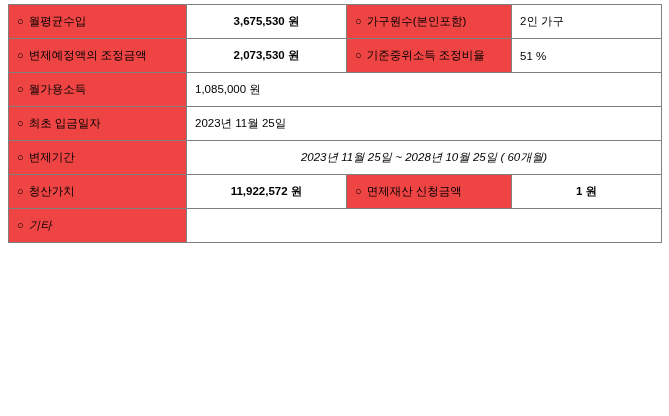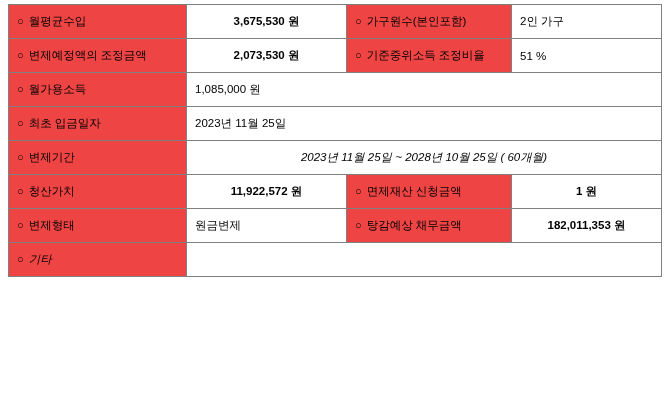--- a/index.html
+++ b/index.html
@@ -99,24 +99,18 @@
           <td class="lbl left"><span class="marker">○</span><span class="lbl-text">변제기간</span></td>
           <td colspan="3" class="val" style="text-align: center; font-style: italic;"><span>2023년 11월 25일 ~ 2028년 10월 25일 ( 60개월)</span></td>
         </tr>
         <tr>
           <td class="lbl left"><span class="marker">○</span><span class="lbl-text">청산가치</span></td>
           <td class="val right"><span>11,922,572 원</span></td>
           <td class="lbl left"><span class="marker">○</span><span class="lbl-text">면제재산 신청금액</span></td>
           <td class="val right"><span>1 원</span></td>
         </tr>
         <tr>
-          <td class="lbl left"><span class="marker">○</span><span class="lbl-text">변제형태</span></td>
-          <td class="val left"><span>원금변제</span></td>
-          <td class="lbl left"><span class="marker">○</span><span class="lbl-text">탕감예상 채무금액</span></td>
-          <td class="val right"><span>182,011,353 원</span></td>
-        </tr>
-        <tr>
           <td class="lbl tall left"><span class="marker">○</span><span class="lbl-text">기타</span></td>
           <td colspan="3" class="val tall left"><span></span></td>
         </tr>
       </tbody>
   </table>
 </div>
 
 </body></html>

